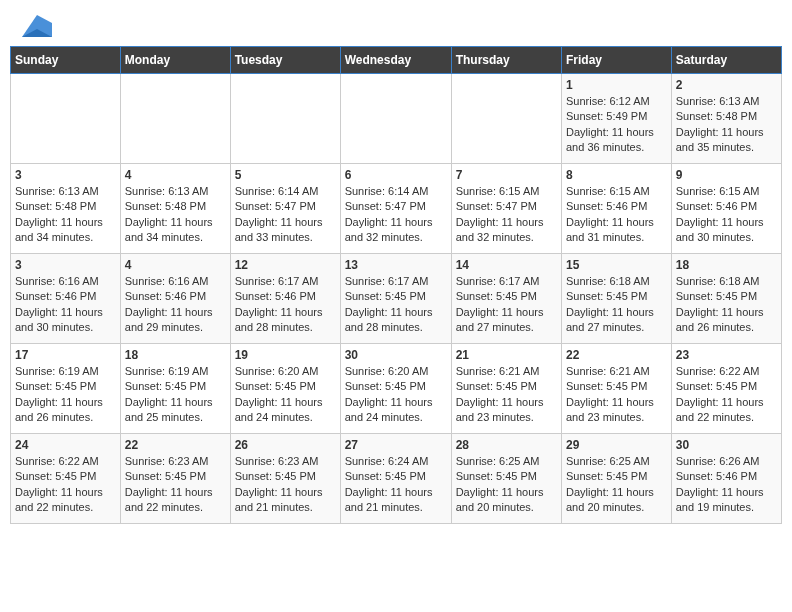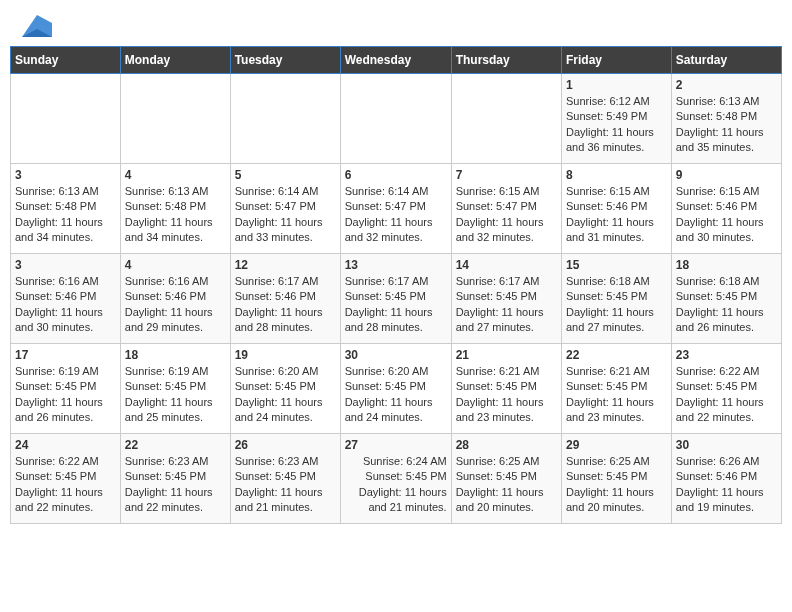--- a/index.html
+++ b/index.html
@@ -275,21 +275,21 @@
 Daylight: 11 hours and 22 minutes.</div>
         </td>
         <td>
           <span class="day-number">26</span>
           <div class="day-info" style="white-space: pre-line;">Sunrise: 6:23 AM
 Sunset: 5:45 PM
 Daylight: 11 hours and 21 minutes.</div>
         </td>
         <td>
           <span class="day-number">27</span>
-          <div class="day-info" style="white-space: pre-line; text-align: right;">Sunrise: 6:24 AM
+          <div class="day-info" style="white-space: pre-line;">Sunrise: 6:24 AM
 Sunset: 5:45 PM
 Daylight: 11 hours and 21 minutes.</div>
         </td>
         <td>
           <span class="day-number">28</span>
           <div class="day-info" style="white-space: pre-line;">Sunrise: 6:25 AM
 Sunset: 5:45 PM
 Daylight: 11 hours and 20 minutes.</div>
         </td>
         <td>

